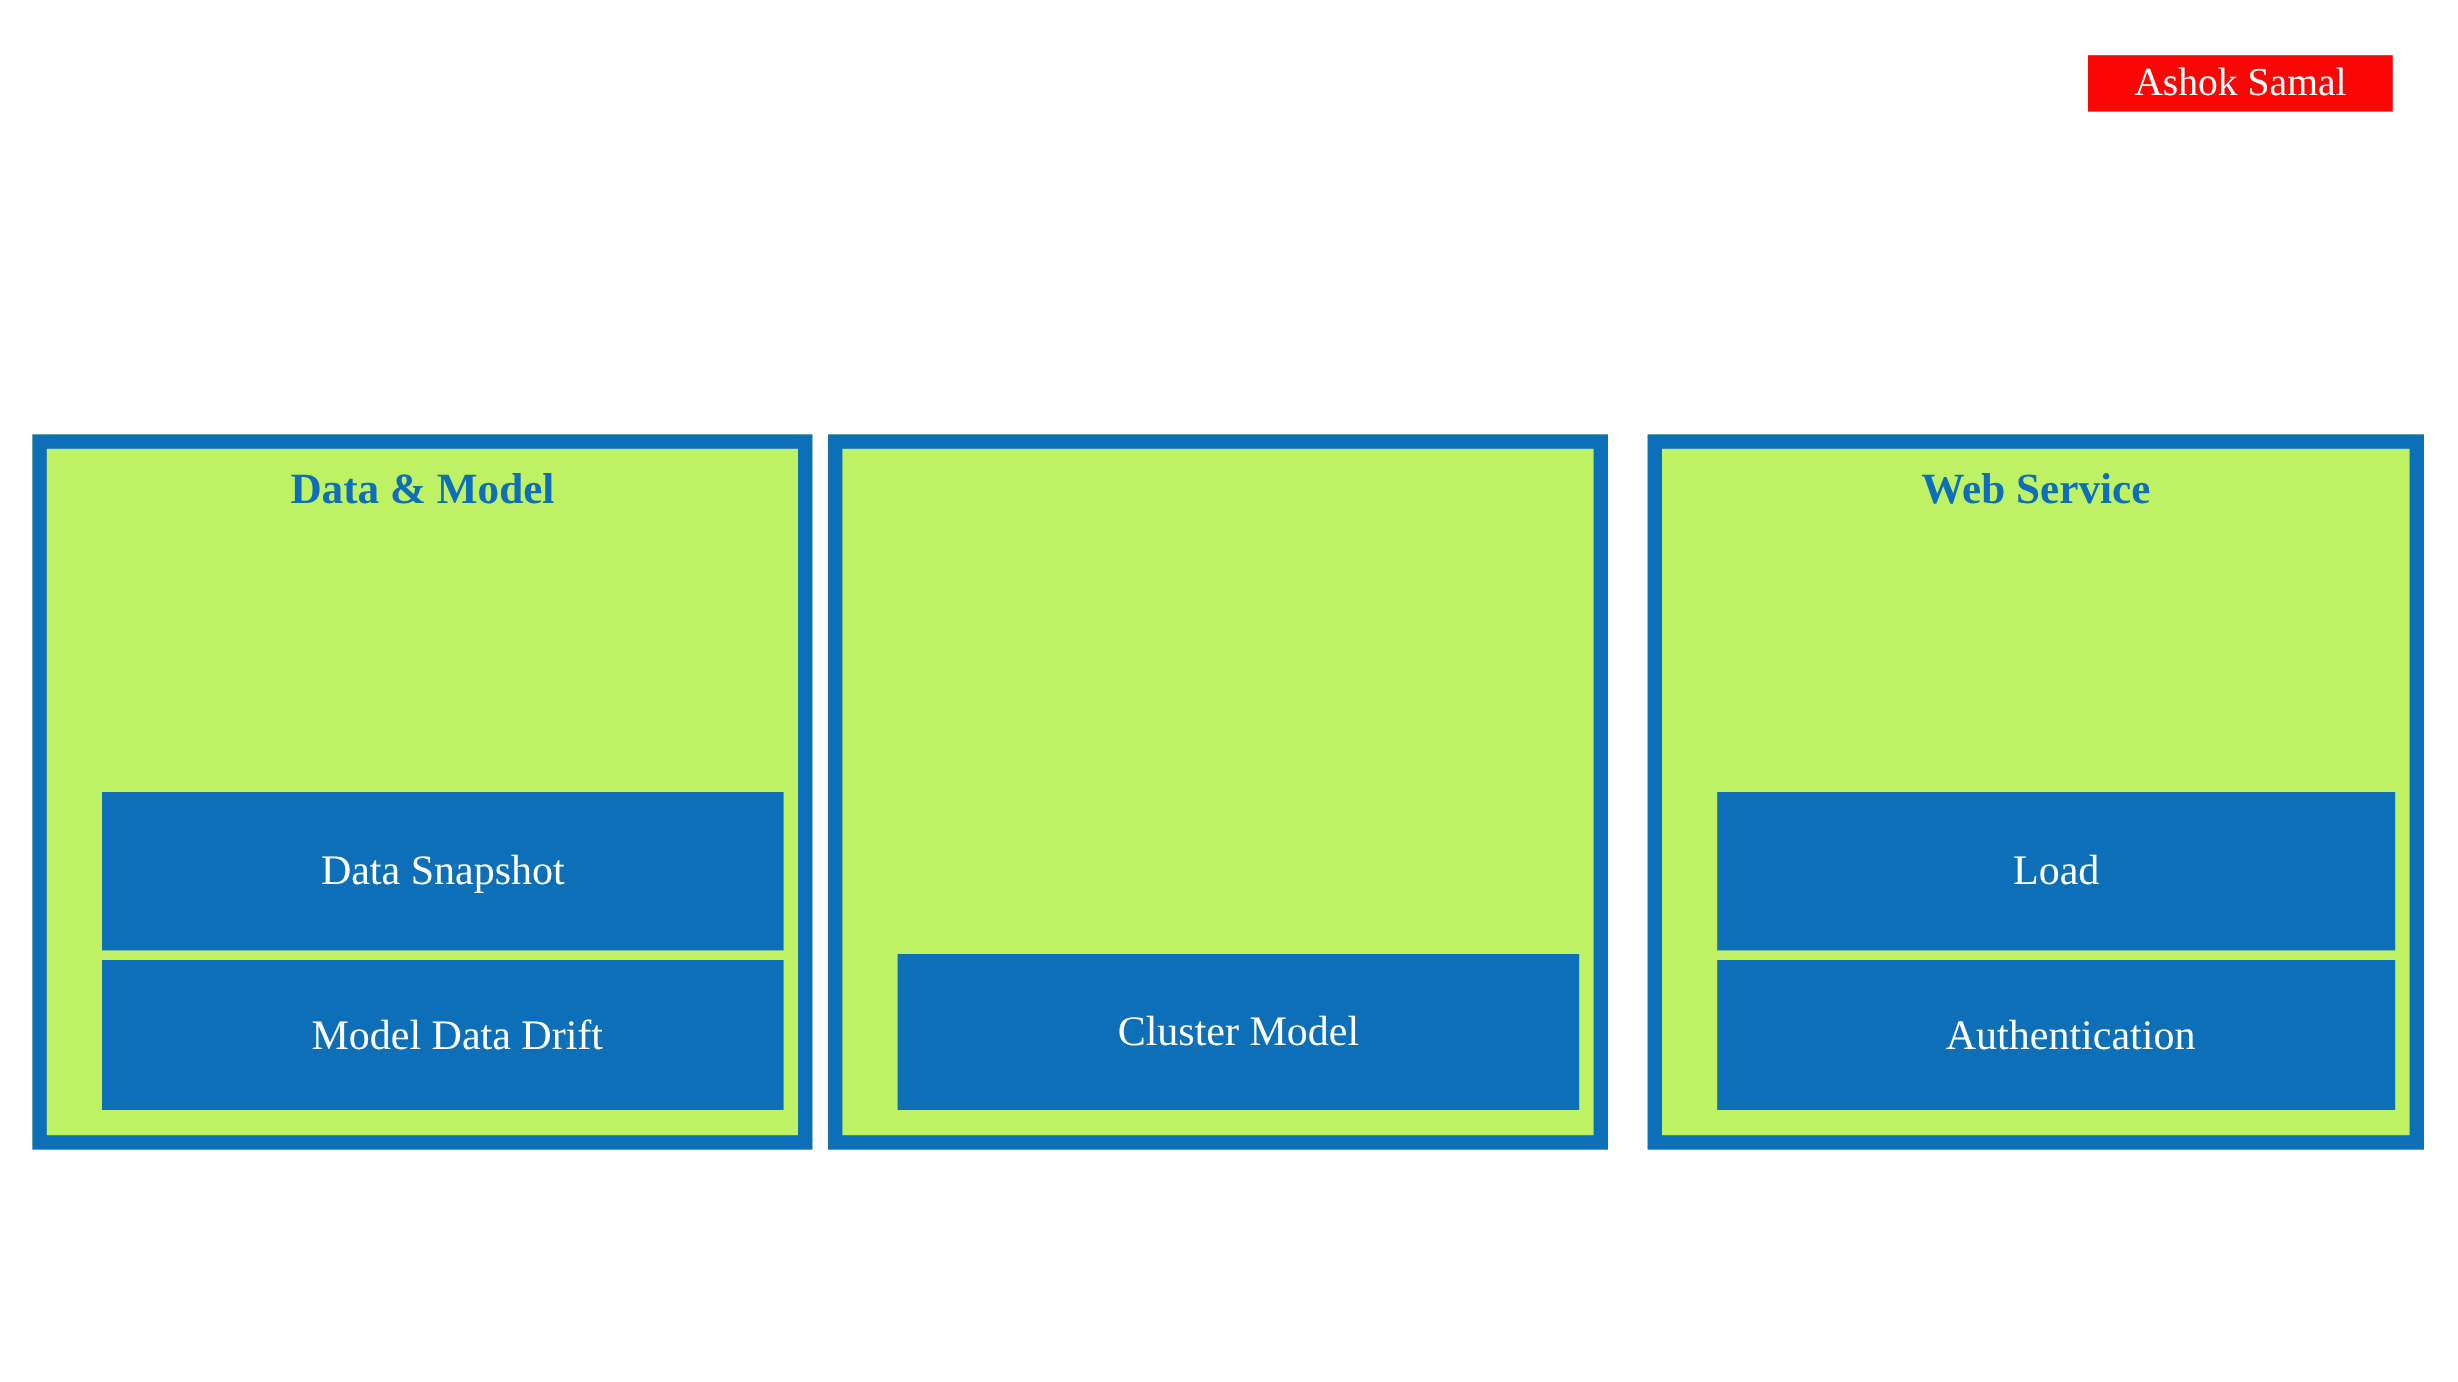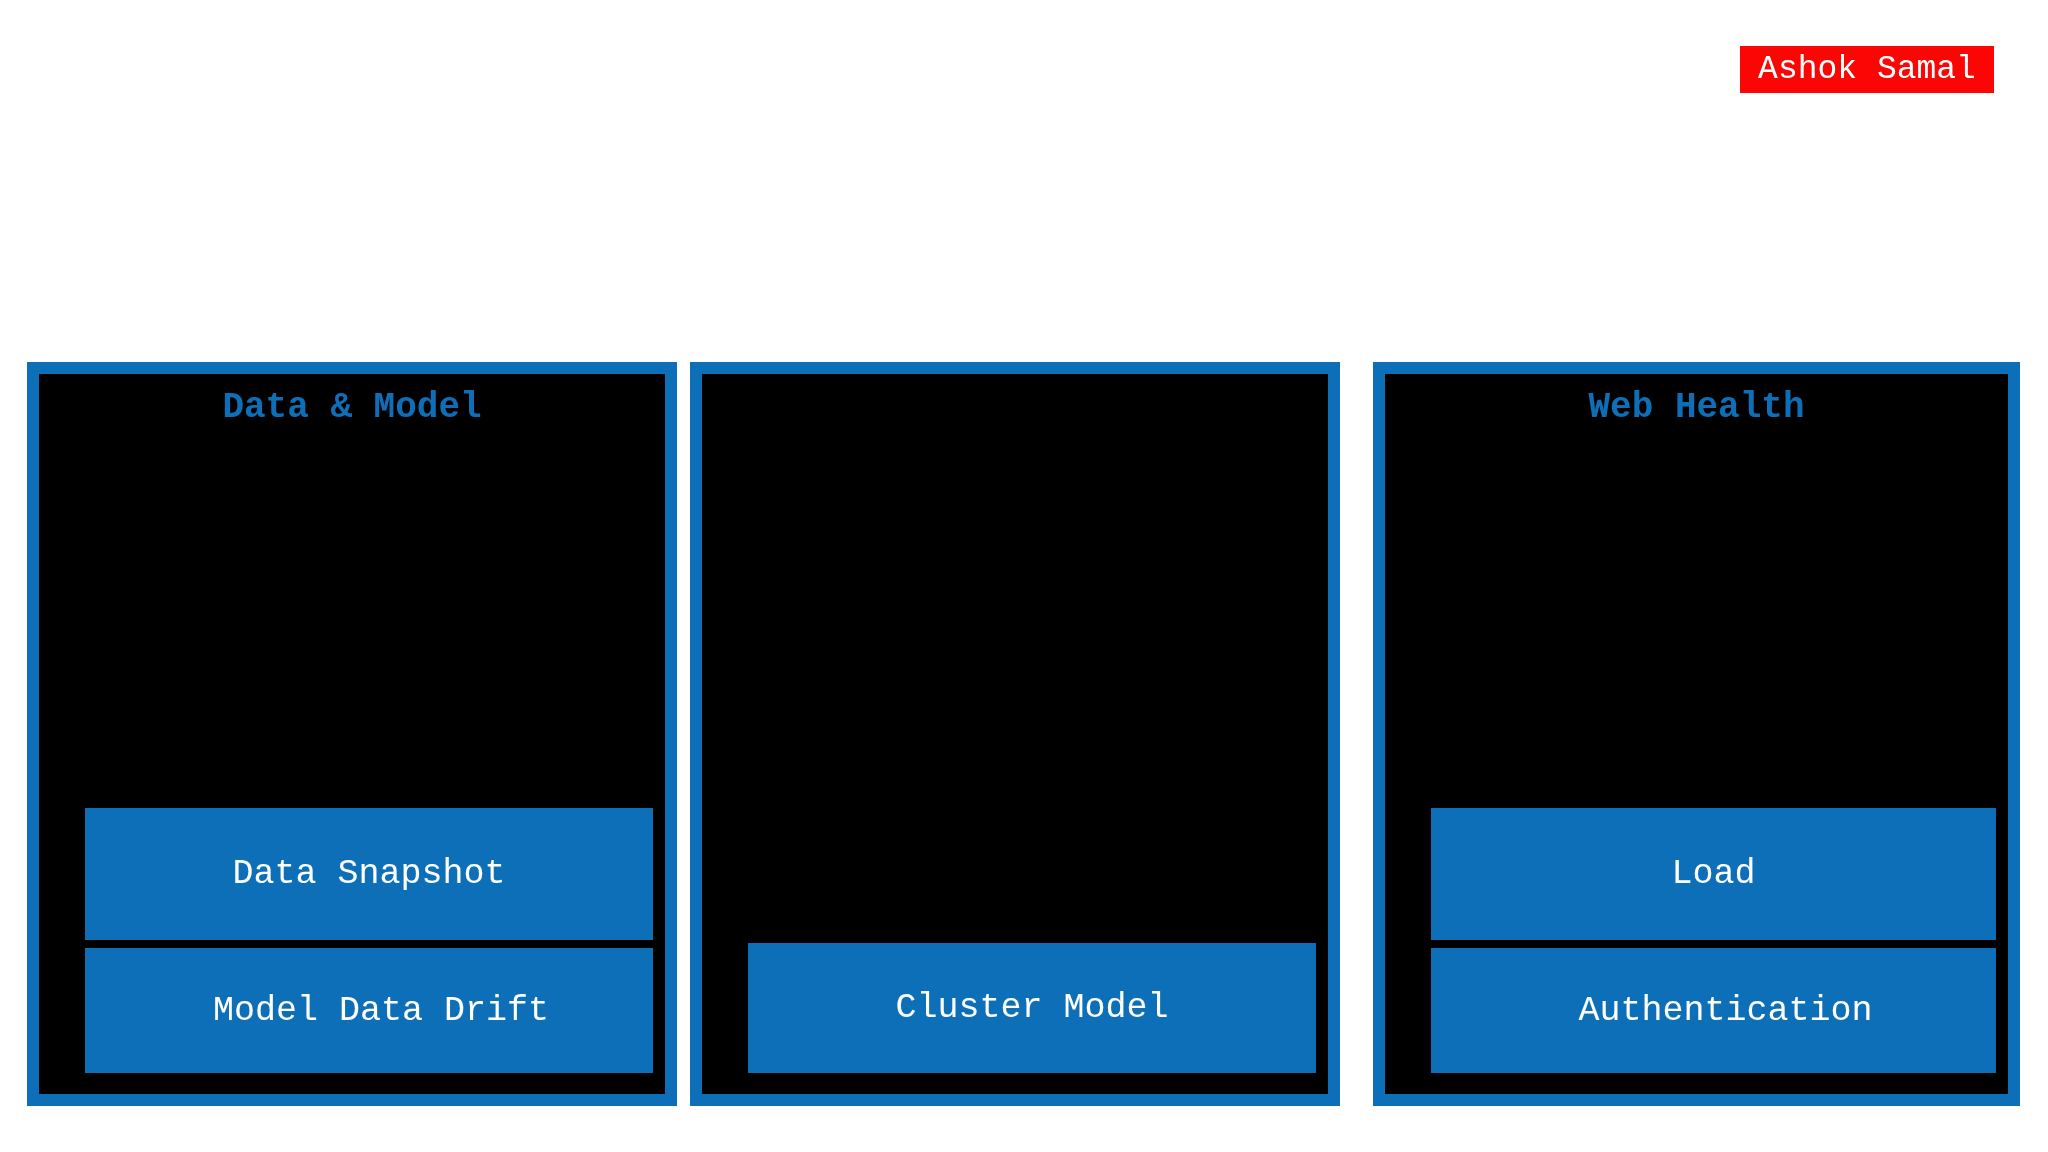--- a/index.html
+++ b/index.html
@@ -6,21 +6,21 @@
     margin: 0;
     padding: 0;
     background: #ffffff;
   }
   .slide {
     position: relative;
     width: 2048px;
     height: 1152px;
     background: #ffffff;
     overflow: hidden;
-    font-family: Liberation Mono, monospace;
+    font-family: Liberation Serif, serif;
   }
 
   
   .badge {
     position: absolute;
     left: 1740px;
     top: 46px;
     width: 254px;
     height: 47px;
     background: #fb0505;
@@ -29,24 +29,24 @@
     display: flex;
     align-items: center;
     justify-content: center;
     white-space: nowrap;
   }
 
   
   .panel {
     position: absolute;
     top: 362px;
-    height: 744px;
+    height: 596px;
     box-sizing: border-box;
     border: 12px solid #0d6fb8;
-    background: #000000;
+    background: #bef264;
   }
   .panel-1 { left: 27px;   width: 650px; }
   .panel-2 { left: 690px;  width: 650px; }
   .panel-3 { left: 1373px; width: 647px; }
 
   .panel-title {
     margin-top: 14px;
     text-align: center;
     color: #0d6fb8;
     font-weight: bold;
@@ -94,20 +94,20 @@
     </div>
   </div>
 
   <div class="panel panel-2">
     <div class="bars">
       <div class="bar bar-single">Cluster Model</div>
     </div>
   </div>
 
   <div class="panel panel-3">
-    <div class="panel-title">Web Health</div>
+    <div class="panel-title">Web Service</div>
     <div class="bars">
       <div class="bar bar-top">Load</div>
       <div class="bar bar-bottom">Authentication</div>
     </div>
   </div>
 
 </div>
 
 </body></html>

